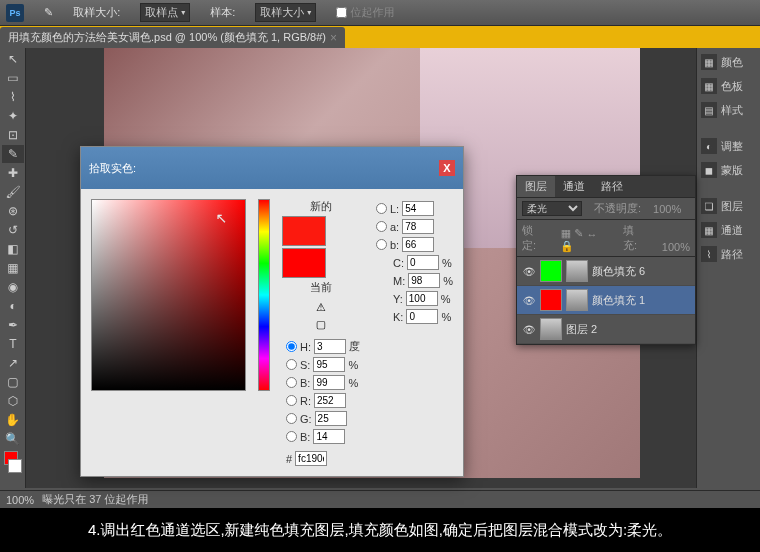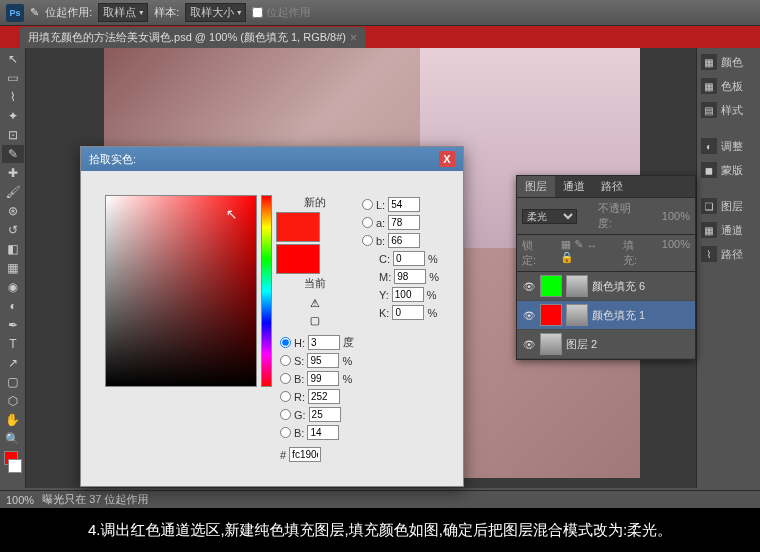--- a/index.html
+++ b/index.html
@@ -1,54 +1,54 @@
 <!DOCTYPE html>
 <html><head>
 <meta charset="utf-8">
 <style>
 *{margin:0;padding:0;box-sizing:border-box;font-family:"Microsoft YaHei",sans-serif;font-size:11px}
 body{background:#000;width:760px;height:552px;overflow:hidden;position:relative}
 .app{position:absolute;top:0;left:0;width:760px;height:508px;background:#535353}
-.top-bar{height:26px;background:linear-gradient(#6b6b6b,#535353);border-bottom:1px solid #2a2a2a;display:flex;align-items:center;padding:0 6px;gap:6px;color:#ddd}
+.top-bar{height:26px;background:linear-gradient(#6b6b6b,#535353);border-bottom:1px solid #2a2a2a;display:flex;align-items:center;padding:0 6px;gap:20px;color:#ddd}
 .ps-logo{width:18px;height:18px;background:#1a3a5a;border-radius:2px;display:flex;align-items:center;justify-content:center;color:#5fb5ff;font-size:9px;font-weight:bold}
 .dropdown{background:#3a3a3a;border:1px solid #2a2a2a;padding:1px 4px;color:#ccc;display:flex;align-items:center;gap:3px}
 .dropdown::after{content:"▾";font-size:8px}
 .checkbox-label{display:flex;align-items:center;gap:3px;color:#888}
 .checkbox-label input{width:11px;height:11px}
-.doc-tab-bar{height:22px;background:#b91c1c;display:flex;align-items:flex-end;padding-left:20px}
+.doc-tab-bar{height:22px;background:#eab308;display:flex;align-items:flex-end;}
 .doc-tab{background:#535353;padding:3px 8px;color:#ddd;border-top-left-radius:3px;border-top-right-radius:3px;display:flex;align-items:center;gap:4px}
 .close-x{color:#888;font-size:12px}
 .workspace{position:relative;height:440px;display:flex}
 .toolbox{width:26px;background:#535353;border-right:1px solid #2a2a2a;padding:2px;display:flex;flex-direction:column;gap:1px}
 .tool{width:22px;height:18px;background:#535353;display:flex;align-items:center;justify-content:center;color:#ccc;font-size:12px;cursor:pointer}
 .tool.active{background:#3a3a3a}
 .canvas-area{flex:1;background:#3a3a3a;position:relative;overflow:hidden}
 .canvas-img{position:absolute;top:0;left:78px;width:536px;height:430px;background:linear-gradient(135deg,#8b5a5a 0%,#c9a9a9 30%,#b89090 60%,#a07878 100%)}
 .canvas-img::before{content:"";position:absolute;top:0;right:0;width:220px;height:200px;background:linear-gradient(180deg,#e8d0d8,#c5a8b8)}
 .right-panels{width:64px;background:#535353;border-left:1px solid #2a2a2a;padding:4px 2px;display:flex;flex-direction:column;gap:4px}
 .panel-item{display:flex;align-items:center;gap:4px;color:#ccc;padding:2px}
 .panel-icon{width:16px;height:16px;background:#3a3a3a;display:flex;align-items:center;justify-content:center;font-size:10px}
 .layers-panel{position:absolute;top:175px;right:64px;width:180px;background:#535353;border:1px solid #2a2a2a;box-shadow:0 2px 8px rgba(0,0,0,0.5)}
 .layers-tabs{display:flex;background:#3a3a3a;border-bottom:1px solid #2a2a2a}
 .layers-tab{padding:3px 8px;color:#ccc;cursor:pointer}
 .layers-tab.active{background:#535353}
-.layers-opts{padding:3px 5px;display:flex;gap:21px;align-items:center;color:#999;border-bottom:1px solid #2a2a2a}
+.layers-opts{padding:3px 5px;display:flex;gap:12px;align-items:center;color:#999;border-bottom:1px solid #2a2a2a}
 .layers-opts select{background:#3a3a3a;border:1px solid #2a2a2a;color:#ccc;font-size:10px;width:60px}
-.lock-row{padding:3px 5px;display:flex;gap:18px;align-items:flex-start;color:#999;border-bottom:1px solid #2a2a2a;font-size:10px}
+.lock-row{padding:3px 5px;display:flex;gap:18px;align-items:flex-end;color:#999;border-bottom:1px solid #2a2a2a;font-size:10px}
 .layer-row{display:flex;align-items:center;padding:3px 5px;gap:4px;color:#ddd;border-bottom:1px solid #4a4a4a}
 .layer-row.selected{background:#4a6a9a}
 .eye{width:14px;height:12px;display:flex;align-items:center;justify-content:center;font-size:10px}
 .layer-thumb{width:22px;height:22px;border:1px solid #888}
 .layer-thumb.green{background:#0f0}
 .layer-thumb.red{background:#f00}
 .layer-thumb.photo{background:linear-gradient(#ccc,#888)}
 .color-picker{position:absolute;top:146px;left:80px;width:384px;background:#e8e8e8;border:1px solid #888;box-shadow:0 4px 16px rgba(0,0,0,0.5)}
-.cp-title{background:linear-gradient(#5a8abb,#4a7aab);color:#fff;padding:4px 8px;display:flex;justify-content:space-between;align-items:center;font-size:12px}
+.cp-title{background:linear-gradient(#5a8abb,#4a7aab);color:#fff;padding:13px 8px;display:flex;justify-content:space-between;align-items:center;font-size:12px}
 .cp-close{width:16px;height:16px;background:#d44;color:#fff;display:flex;align-items:center;justify-content:center;cursor:pointer;font-weight:bold}
-.cp-body{padding:24px;display:flex;gap:4px}
+.cp-body{padding:10px;display:flex;gap:12px}
 .cp-main{width:192px;height:192px;background:linear-gradient(to right,#fff,#f00);position:relative;border:1px solid #888}
 .cp-main::after{content:"";position:absolute;inset:0;background:linear-gradient(to bottom,transparent,#000)}
 .cp-cursor{position:absolute;top:10px;right:18px;color:#fff;font-size:14px}
 .cp-hue{width:14px;height:192px;background:linear-gradient(#f00,#ff0,#0f0,#0ff,#00f,#f0f,#f00);border:1px solid #888}
 .cp-preview{display:flex;flex-direction:column;gap:2px}
 .cp-prev-label{color:#333;text-align:center}
 .cp-swatch{width:44px;height:30px;border:1px solid #888}
 .cp-swatch.new{background:#fc190e}
 .cp-swatch.cur{background:#f00}
 .cp-warn{display:flex;flex-direction:column;gap:4px;margin-top:4px;align-items:center}
@@ -64,21 +64,21 @@
 .status-bar{position:absolute;bottom:0;left:0;right:0;height:18px;background:#535353;border-top:1px solid #2a2a2a;display:flex;align-items:center;padding:0 6px;gap:8px;color:#ccc;font-size:10px}
 .caption{position:absolute;bottom:0;left:0;width:760px;height:44px;background:#000;color:#fff;display:flex;align-items:center;justify-content:center;font-size:15px}
 </style>
 </head>
 <body>
 
 <div class="app">
   <div class="top-bar">
     <div class="ps-logo">Ps</div>
     <span>✎</span>
-    <span>位起作用:</span>
+    <span>取样大小:</span>
     <div class="dropdown">取样点</div>
     <span>样本:</span>
     <div class="dropdown">取样大小</div>
     <label class="checkbox-label">
         <input type="checkbox" style="">
         <span>位起作用</span>
       </label>
   </div>
   <div class="doc-tab-bar">
     <div class="doc-tab">

